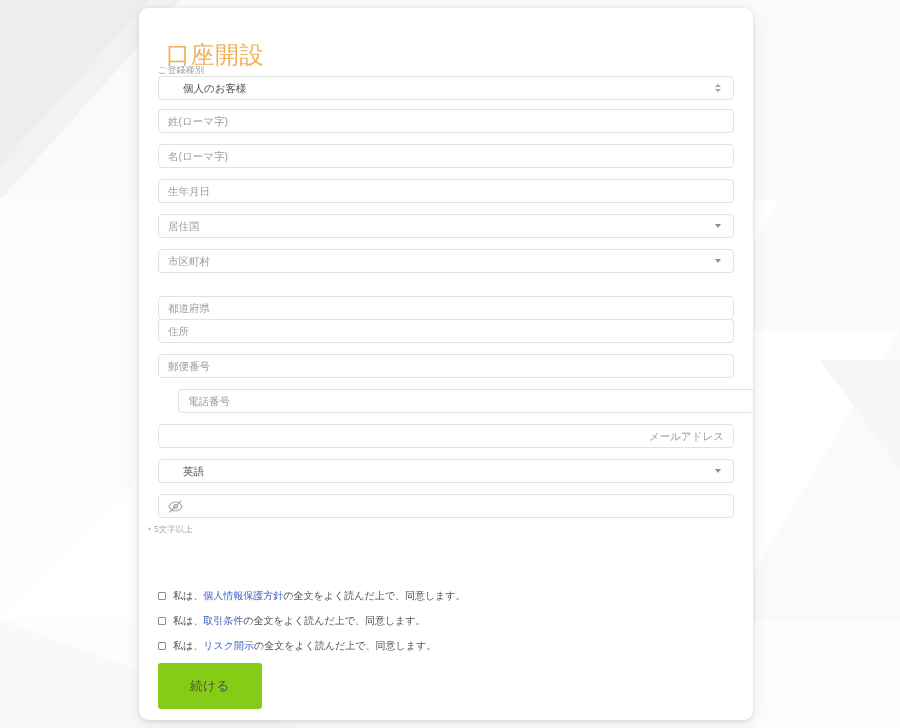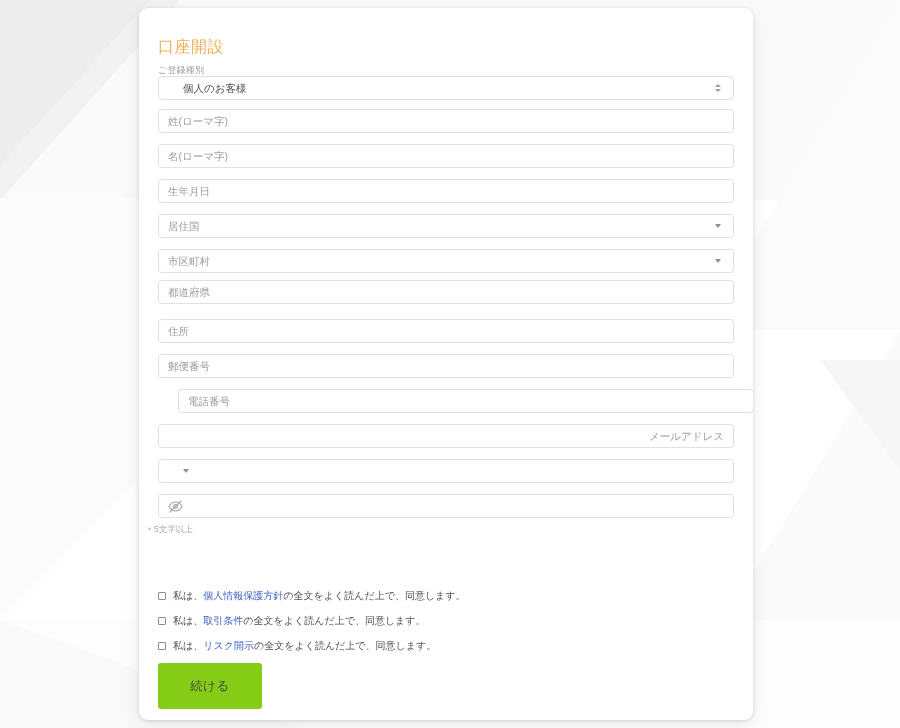--- a/index.html
+++ b/index.html
@@ -35,24 +35,24 @@
     border-radius: 9px;
     box-shadow: 0 1px 4px rgba(0,0,0,0.13), 0 6px 20px rgba(0,0,0,0.07);
     z-index: 2;
     box-sizing: border-box;
     overflow: hidden;
   }
 
   
   .page-title {
     color: #eeb159;
-    font-size: 16px;
+    font-size: 24px;
     font-weight: 400;
     letter-spacing: 0.5px;
-    margin: 0;
+    margin: 8px;
     padding: 0;
     position: absolute;
     left: 19px;
     top: 28px;
     line-height: 22px;
   }
 
   
   .field-label {
     position: absolute;
@@ -251,21 +251,21 @@
       </div>
   </div>
 
   <div class="row" style="top:241px;">
     <div class="fld">
         <span class="txt">市区町村</span>
       <span class="caret"></span>
       </div>
   </div>
 
-  <div class="row" style="top:272px;border-radius:12px;">
+  <div class="row" style="top:288px;border-radius:12px;">
     <div class="fld">
         <span class="txt">都道府県</span>
       </div>
   </div>
 
   <div class="row" style="top:311px;">
     <div class="fld">
         <span class="txt">住所</span>
       </div>
   </div>
@@ -283,20 +283,21 @@
   </div>
 
   <div class="row" style="top:416px;text-align:right;">
     <div class="fld">
         <span class="txt">メールアドレス</span>
       </div>
   </div>
 
   <div class="row" style="top:451px;">
     <div class="fld filled">
+        <span class="txt">英語</span>
       <span class="caret"></span>
       </div>
   </div>
 
   <div class="row" style="top:486px;">
     <div class="fld">
       <span class="eye-off">
         <svg viewBox="0 0 24 24" width="15" height="15" fill="none" stroke="#a6a9af" stroke-width="1.9" stroke-linecap="round" stroke-linejoin="round">
           <path d="M1.5 12s4-7.2 10.5-7.2S22.5 12 22.5 12s-4 7.2-10.5 7.2S1.5 12 1.5 12z"></path>
           <circle cx="12" cy="12" r="3.1"></circle>

